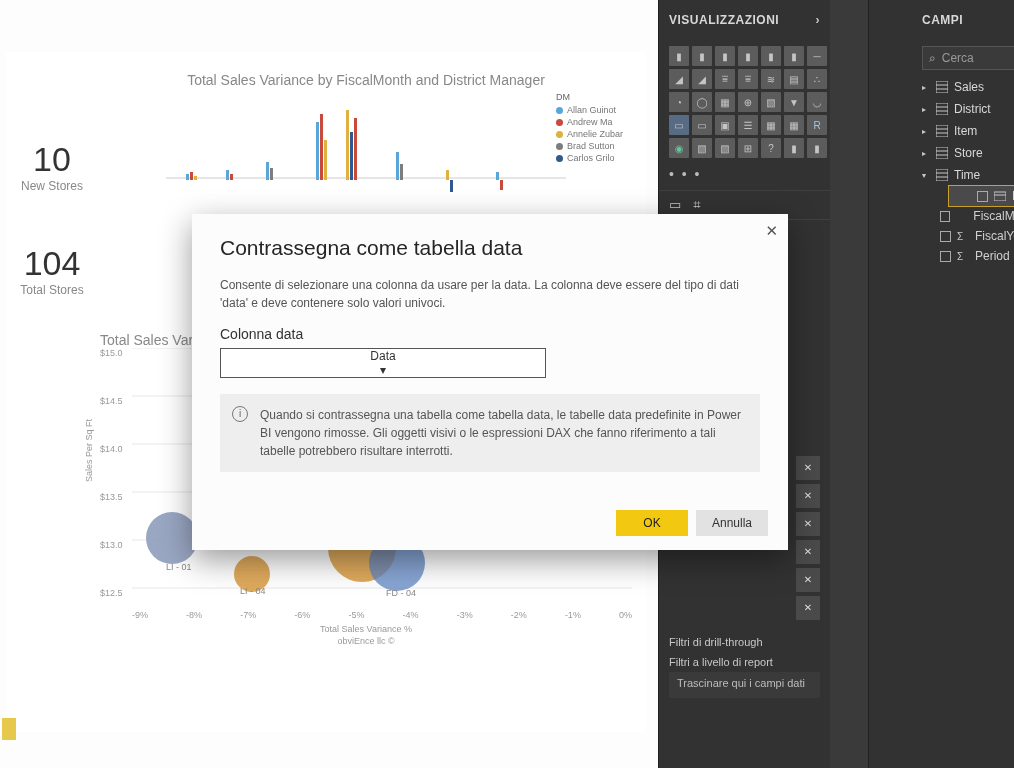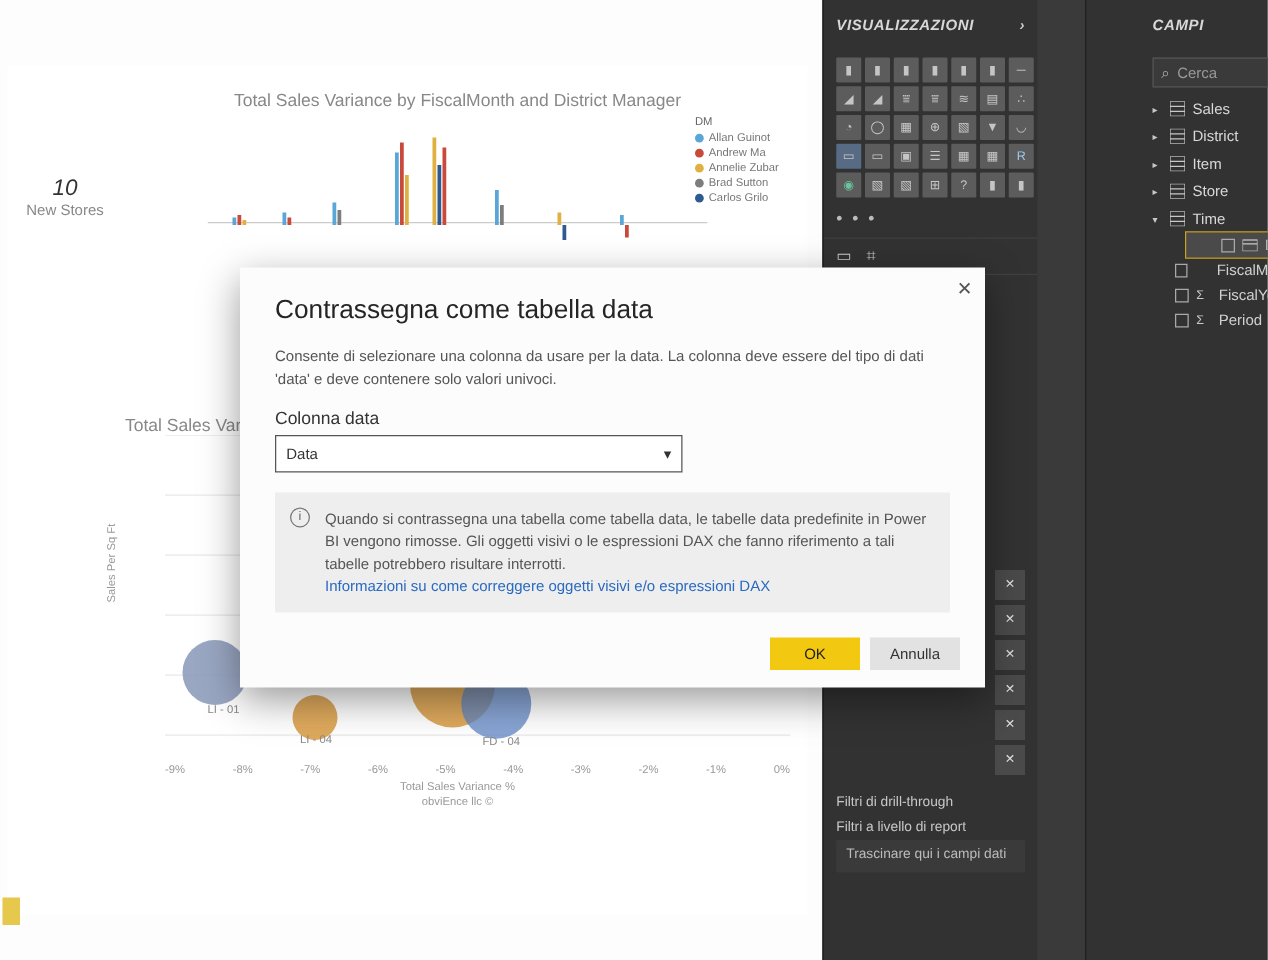--- a/index.html
+++ b/index.html
@@ -13,36 +13,36 @@
     background: #fdfdfd;
     overflow: hidden;
   }
   .canvas-inner {
     position: absolute;
     left: 6px; top: 52px;
     width: 640px; height: 680px;
     background: #fff;
   }
   .big-num { position:absolute; font-family: "Segoe UI Light", Arial; font-weight:200; color:#333; }
-  .big-num .n { font-size: 18px; font-style: italic; }
+  .big-num .n { font-size: 34px; }
   .big-num .lbl { font-size: 12px; color:#888; }
   .chart-title { font-size: 14px; color:#888; text-align:center; }
   .axis-label { font-size: 9px; color:#999; }
   .legend-sw { display:inline-block; width:7px; height:7px; border-radius:50%; margin-right:4px; vertical-align:middle; }
   .legend-item { font-size: 9px; color:#777; display:flex; align-items:center; margin-bottom:2px; }
 
   
   .page-tab { position:absolute; left:2px; bottom:28px; width:14px; height:22px; background:#e6c84c; }
 
   
   .viz-panel {
     position:absolute; left:658px; top:0; width:172px; height:768px;
     background:#323232; border-left:1px solid #1f1f1f; color:#d8d8d8;
   }
-  .panel-header { height:40px; display:flex; align-items:center; justify-content:space-between; padding:0 10px; font-size:12px; font-weight:600; letter-spacing:0.5px;font-style:italic; }
+  .panel-header { height:40px; display:flex; align-items:center; justify-content:space-between; padding:0 10px; font-size:12px; font-weight:600; letter-spacing:0.5px; }
   .panel-header .chev { font-size:12px; color:#c8c8c8; }
   .viz-grid { padding:6px 10px 4px 10px; display:grid; grid-template-columns:repeat(7,20px); grid-auto-rows:20px; gap:3px; }
   .viz-icon { background:#5c5c5c; width:20px; height:20px; border-radius:1px; display:flex; align-items:center; justify-content:center; font-size:10px; color:#c5c5c5; }
   .viz-more { padding:4px 10px 8px 10px; color:#bbb; font-size:14px; letter-spacing:2px; }
   .viz-tools { padding:6px 10px; display:flex; gap:12px; color:#c8c8c8; font-size:13px; border-top:1px solid #404040; border-bottom:1px solid #404040;}
   .viz-wells { padding:6px 10px; }
   .well-remove { position:relative; height:24px; margin-bottom:4px; }
   .well-remove .x { position:absolute; right:0; top:0; width:24px; height:24px; background:#4a4a4a; color:#ddd; text-align:center; line-height:24px; font-size:10px; }
   .viz-section-label { font-size:11px; color:#c8c8c8; padding:6px 10px 2px 10px; }
   .viz-drag-target { margin:2px 10px 6px 10px; height:26px; background:#3a3a3a; color:#bcbcbc; font-size:11px; padding:5px 8px; border-radius:1px; white-space:nowrap; overflow:hidden; text-overflow:ellipsis;}
@@ -65,21 +65,21 @@
   
   .modal {
     position:absolute; left:192px; top:214px; width:596px; height:336px;
     background:#fcfcfc; box-shadow: 0 10px 30px rgba(0,0,0,0.4);
     padding:22px 28px 18px 28px; color:#333;
   }
   .modal .close { position:absolute; right:10px; top:8px; font-size:15px; color:#555; cursor:pointer; }
   .modal h1 { font-size:21px; font-weight:400; color:#252525; margin-bottom:16px; }
   .modal p.desc { font-size:12px; color:#555; line-height:1.5; margin-bottom:14px; }
   .modal .field-label { font-size:14px; color:#333; margin-bottom:6px; }
-  .modal .dropdown { width:326px; height:30px; border:1px solid #555; padding:0 8px; display:flex; align-items:center; justify-content:space-between; font-size:12px; color:#333; background:#fff; }
+  .modal .dropdown { width:326px; height:30px; border:1px solid #555; padding:0 8px; display:flex; align-items:center; justify-content:space-between; font-size:12px; color:#333; background:#fff;flex-direction:column; }
   .modal .info-box { margin-top:16px; background:#eeeeee; padding:12px 14px 12px 40px; position:relative; font-size:12px; color:#555; line-height:1.5;}
   .modal .info-box .info-icon { position:absolute; left:12px; top:12px; width:16px; height:16px; border:1px solid #777; border-radius:50%; text-align:center; font-size:10px; line-height:14px; color:#666;}
   .modal .info-box a { color:#2a6ac0; text-decoration:none; }
   .modal .btn-row { position:absolute; right:20px; bottom:14px; display:flex; gap:8px;}
   .modal .btn { min-width:72px; height:26px; display:flex; align-items:center; justify-content:center; font-size:12px; padding:0 3px; }
   .modal .btn-primary { background:#f2c811; color:#222; }
   .modal .btn-secondary { background:#e2e2e2; color:#333; }
 
   
   svg { display:block; }
@@ -88,20 +88,24 @@
 <body>
 
 <div class="canvas">
   <div class="canvas-inner">
 
     <div class="big-num" style="left:6px; top:88px; text-align:center; width:80px;">
       <div class="n">10</div>
       <div class="lbl">New Stores</div>
     </div>
 
+    <div class="big-num" style="left:6px; top:192px; text-align:center; width:80px;">
+      <div class="n">104</div>
+      <div class="lbl">Total Stores</div>
+    </div>
 
     <div style="position:absolute; left:90px; top:20px; width:540px; height:200px;">
       <div class="chart-title">Total Sales Variance by FiscalMonth and District Manager</div>
 
 
       <svg width="400" height="160" style="position:absolute; left:70px; top:20px;">
         <line x1="0" y1="86" x2="400" y2="86" stroke="#ccc"></line>
 
         <g>
           <rect x="20" y="82" width="3" height="6" fill="#5aa6d8"></rect>
@@ -148,20 +152,28 @@
             <span class="legend-sw" style="background:#2f5a8f;"></span>
             <span>Carlos Grilo</span>
           </div>
       </div>
     </div>
 
 
     <div style="position:absolute; left:90px; top:280px; width:540px; height:310px;">
       <div class="chart-title" style="text-align:left; padding-left:4px;">Total Sales Variance %</div>
 
+      <div style="position:absolute; left:4px; top:16px;">
+        <div class="axis-label" style="height:48px;">$15.0</div>
+        <div class="axis-label" style="height:48px;">$14.5</div>
+        <div class="axis-label" style="height:48px;">$14.0</div>
+        <div class="axis-label" style="height:48px;">$13.5</div>
+        <div class="axis-label" style="height:48px;">$13.0</div>
+        <div class="axis-label" style="height:22px;">$12.5</div>
+      </div>
       <div class="axis-label" style="position:absolute; left:-12px; top:150px; transform:rotate(-90deg); transform-origin:left top;">Sales Per Sq Ft</div>
 
       <svg width="500" height="260" style="position:absolute; left:36px; top:16px;">
         <g stroke="#e8e8e8">
           <line x1="0" y1="0" x2="500" y2="0"></line>
           <line x1="0" y1="48" x2="500" y2="48"></line>
           <line x1="0" y1="96" x2="500" y2="96"></line>
           <line x1="0" y1="144" x2="500" y2="144"></line>
           <line x1="0" y1="192" x2="500" y2="192"></line>
           <line x1="0" y1="240" x2="500" y2="240"></line>
@@ -370,19 +382,18 @@
   <h1>Contrassegna come tabella data</h1>
   <p class="desc">Consente di selezionare una colonna da usare per la data. La colonna deve essere del tipo di dati 'data' e deve contenere solo valori univoci.</p>
   <div class="field-label">Colonna data</div>
   <div class="dropdown">
     <span>Data</span>
     <span>▾</span>
   </div>
   <div class="info-box">
     <div class="info-icon">i</div>
     <span>Quando si contrassegna una tabella come tabella data, le tabelle data predefinite in Power BI vengono rimosse. Gli oggetti visivi o le espressioni DAX che fanno riferimento a tali tabelle potrebbero risultare interrotti.</span><br>
-    <a href="#">Informazioni su come correggere oggetti visivi e/o espressioni DAX</a>
   </div>
   <div class="btn-row">
     <div class="btn btn-primary">OK</div>
     <div class="btn btn-secondary">Annulla</div>
   </div>
 </div>
 
 </body></html>

